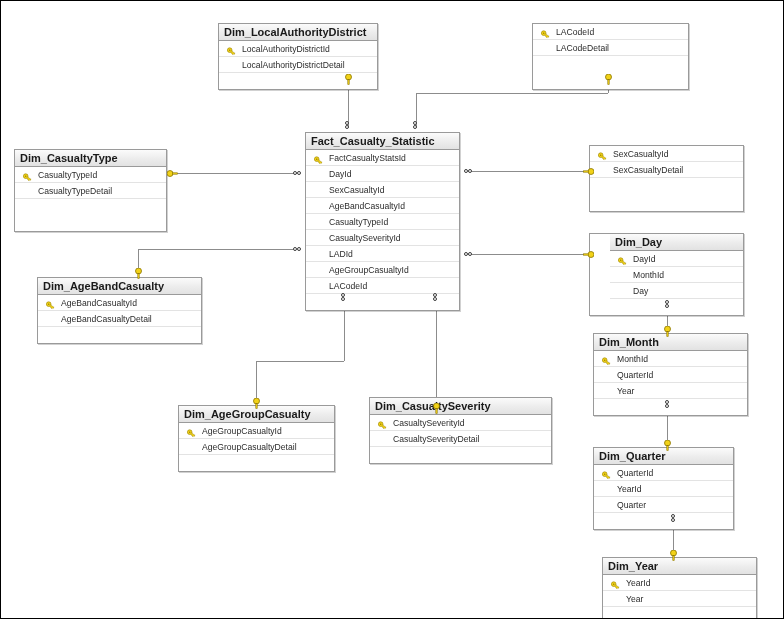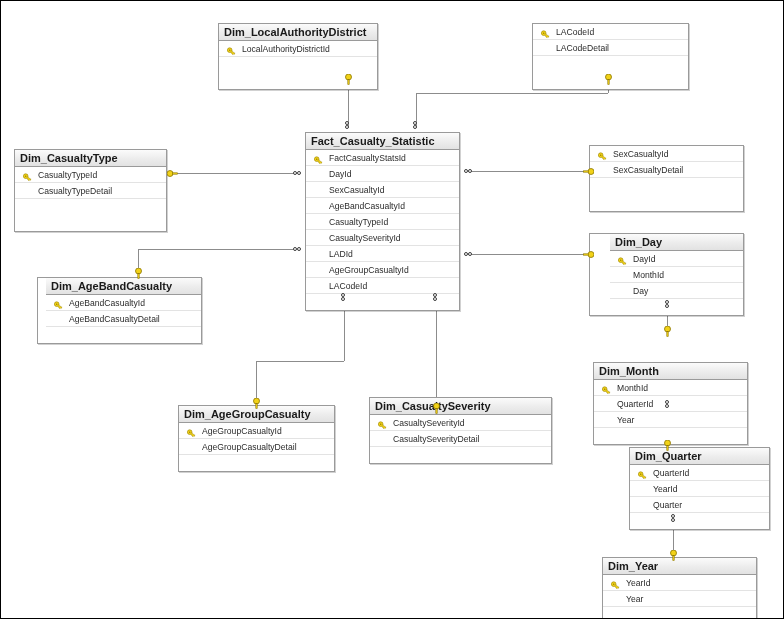--- a/index.html
+++ b/index.html
@@ -205,20 +205,21 @@
       </div>
     </div>
   <div id="tables">
       <div class="tbl" style="left: 217px; top: 22px; width: 160px; height: 67px;">
         <div class="tbl-hdr">Dim_LocalAuthorityDistrict</div>
         <div class="row"><span class="keyicon"><svg viewBox="0 0 10 9" width="9" height="9">
               <circle cx="3" cy="3" r="2.6" fill="#f2d218" stroke="#9a8400" stroke-width="0.7"></circle>
               <circle cx="3" cy="3" r="0.8" fill="#8a7500"></circle>
               <path d="M4.6 3.6 L9 6.6 L7.6 7.8 L7 7.2 L6.4 7.8 L5.6 7.2 L4.2 5" fill="#f2d218" stroke="#9a8400" stroke-width="0.6" stroke-linejoin="round"></path>
             </svg></span><span>LocalAuthorityDistrictId</span></div>
+        <div class="row"><span>LocalAuthorityDistrictDetail</span></div>
         <div class="row blank"></div>
       </div>
       <div class="tbl" style="left: 531px; top: 22px; width: 157px; height: 67px;">
         <div class="row"><span class="keyicon"><svg viewBox="0 0 10 9" width="9" height="9">
               <circle cx="3" cy="3" r="2.6" fill="#f2d218" stroke="#9a8400" stroke-width="0.7"></circle>
               <circle cx="3" cy="3" r="0.8" fill="#8a7500"></circle>
               <path d="M4.6 3.6 L9 6.6 L7.6 7.8 L7 7.2 L6.4 7.8 L5.6 7.2 L4.2 5" fill="#f2d218" stroke="#9a8400" stroke-width="0.6" stroke-linejoin="round"></path>
             </svg></span><span>LACodeId</span></div>
         <div class="row"><span>LACodeDetail</span></div>
         <div class="row blank"></div>
@@ -264,31 +265,31 @@
         <div class="tbl-hdr">Dim_Day</div>
         <div class="row"><span class="keyicon"><svg viewBox="0 0 10 9" width="9" height="9">
               <circle cx="3" cy="3" r="2.6" fill="#f2d218" stroke="#9a8400" stroke-width="0.7"></circle>
               <circle cx="3" cy="3" r="0.8" fill="#8a7500"></circle>
               <path d="M4.6 3.6 L9 6.6 L7.6 7.8 L7 7.2 L6.4 7.8 L5.6 7.2 L4.2 5" fill="#f2d218" stroke="#9a8400" stroke-width="0.6" stroke-linejoin="round"></path>
             </svg></span><span>DayId</span></div>
         <div class="row"><span>MonthId</span></div>
         <div class="row"><span>Day</span></div>
         <div class="row blank"></div>
       </div>
-      <div class="tbl" style="left: 36px; top: 276px; width: 165px; height: 67px; padding-left: 8px;">
+      <div class="tbl" style="left: 36px; top: 276px; width: 165px; height: 67px;">
         <div class="tbl-hdr">Dim_AgeBandCasualty</div>
         <div class="row"><span class="keyicon"><svg viewBox="0 0 10 9" width="9" height="9">
               <circle cx="3" cy="3" r="2.6" fill="#f2d218" stroke="#9a8400" stroke-width="0.7"></circle>
               <circle cx="3" cy="3" r="0.8" fill="#8a7500"></circle>
               <path d="M4.6 3.6 L9 6.6 L7.6 7.8 L7 7.2 L6.4 7.8 L5.6 7.2 L4.2 5" fill="#f2d218" stroke="#9a8400" stroke-width="0.6" stroke-linejoin="round"></path>
             </svg></span><span>AgeBandCasualtyId</span></div>
         <div class="row"><span>AgeBandCasualtyDetail</span></div>
         <div class="row blank"></div>
       </div>
-      <div class="tbl" style="left: 592px; top: 332px; width: 155px; height: 83px; margin-top: 29px;">
+      <div class="tbl" style="left: 592px; top: 332px; width: 155px; height: 83px;">
         <div class="tbl-hdr">Dim_Month</div>
         <div class="row"><span class="keyicon"><svg viewBox="0 0 10 9" width="9" height="9">
               <circle cx="3" cy="3" r="2.6" fill="#f2d218" stroke="#9a8400" stroke-width="0.7"></circle>
               <circle cx="3" cy="3" r="0.8" fill="#8a7500"></circle>
               <path d="M4.6 3.6 L9 6.6 L7.6 7.8 L7 7.2 L6.4 7.8 L5.6 7.2 L4.2 5" fill="#f2d218" stroke="#9a8400" stroke-width="0.6" stroke-linejoin="round"></path>
             </svg></span><span>MonthId</span></div>
         <div class="row"><span>QuarterId</span></div>
         <div class="row"><span>Year</span></div>
         <div class="row blank"></div>
       </div>
@@ -305,21 +306,21 @@
       <div class="tbl" style="left: 368px; top: 396px; width: 183px; height: 67px;">
         <div class="tbl-hdr">Dim_CasualtySeverity</div>
         <div class="row"><span class="keyicon"><svg viewBox="0 0 10 9" width="9" height="9">
               <circle cx="3" cy="3" r="2.6" fill="#f2d218" stroke="#9a8400" stroke-width="0.7"></circle>
               <circle cx="3" cy="3" r="0.8" fill="#8a7500"></circle>
               <path d="M4.6 3.6 L9 6.6 L7.6 7.8 L7 7.2 L6.4 7.8 L5.6 7.2 L4.2 5" fill="#f2d218" stroke="#9a8400" stroke-width="0.6" stroke-linejoin="round"></path>
             </svg></span><span>CasualtySeverityId</span></div>
         <div class="row"><span>CasualtySeverityDetail</span></div>
         <div class="row blank"></div>
       </div>
-      <div class="tbl" style="left: 592px; top: 446px; width: 141px; height: 83px; margin-left: 36px;">
+      <div class="tbl" style="left: 592px; top: 446px; width: 141px; height: 83px;">
         <div class="tbl-hdr">Dim_Quarter</div>
         <div class="row"><span class="keyicon"><svg viewBox="0 0 10 9" width="9" height="9">
               <circle cx="3" cy="3" r="2.6" fill="#f2d218" stroke="#9a8400" stroke-width="0.7"></circle>
               <circle cx="3" cy="3" r="0.8" fill="#8a7500"></circle>
               <path d="M4.6 3.6 L9 6.6 L7.6 7.8 L7 7.2 L6.4 7.8 L5.6 7.2 L4.2 5" fill="#f2d218" stroke="#9a8400" stroke-width="0.6" stroke-linejoin="round"></path>
             </svg></span><span>QuarterId</span></div>
         <div class="row"><span>YearId</span></div>
         <div class="row"><span>Quarter</span></div>
         <div class="row blank"></div>
       </div>

